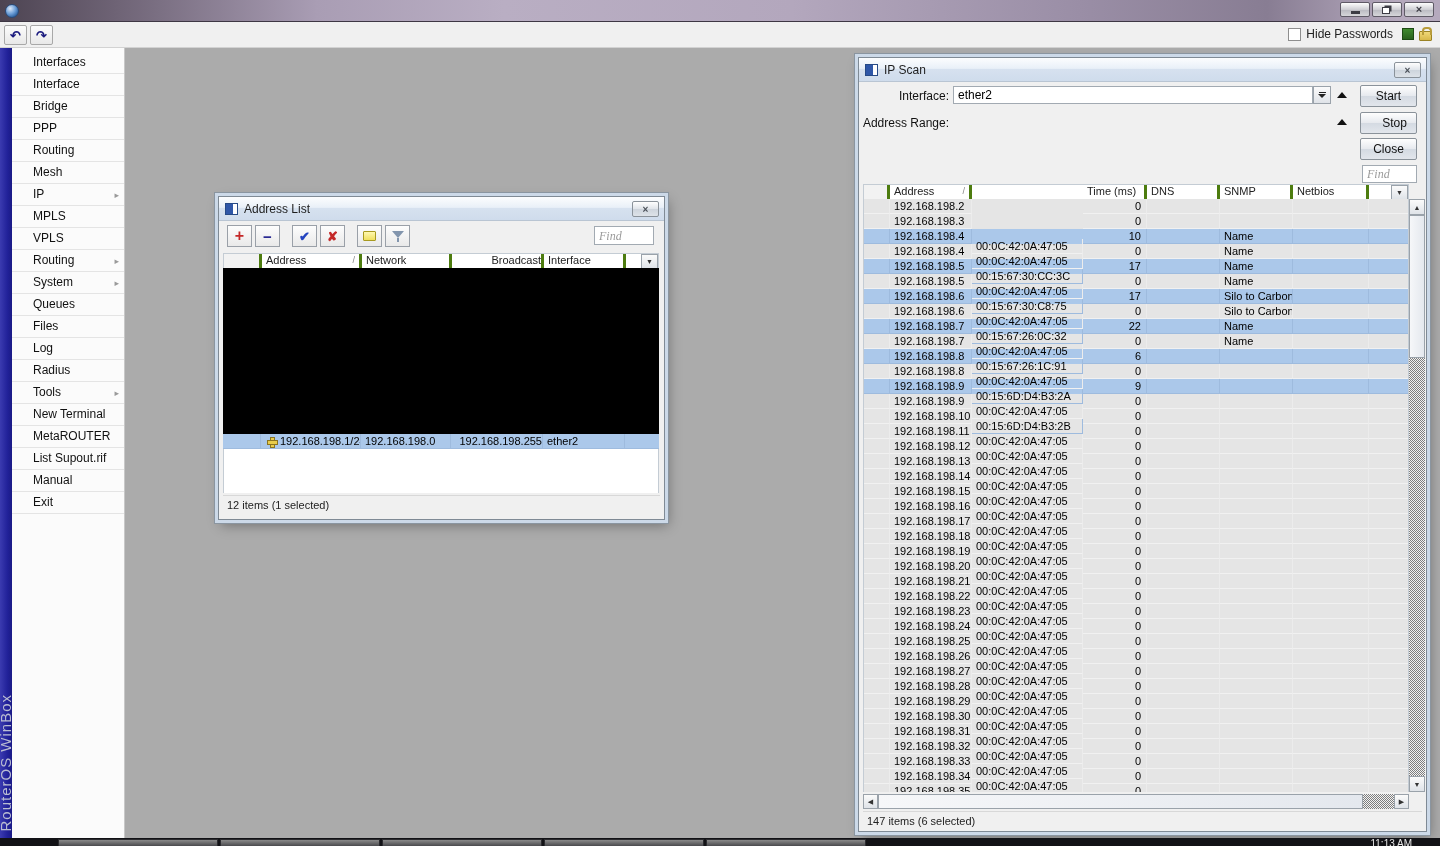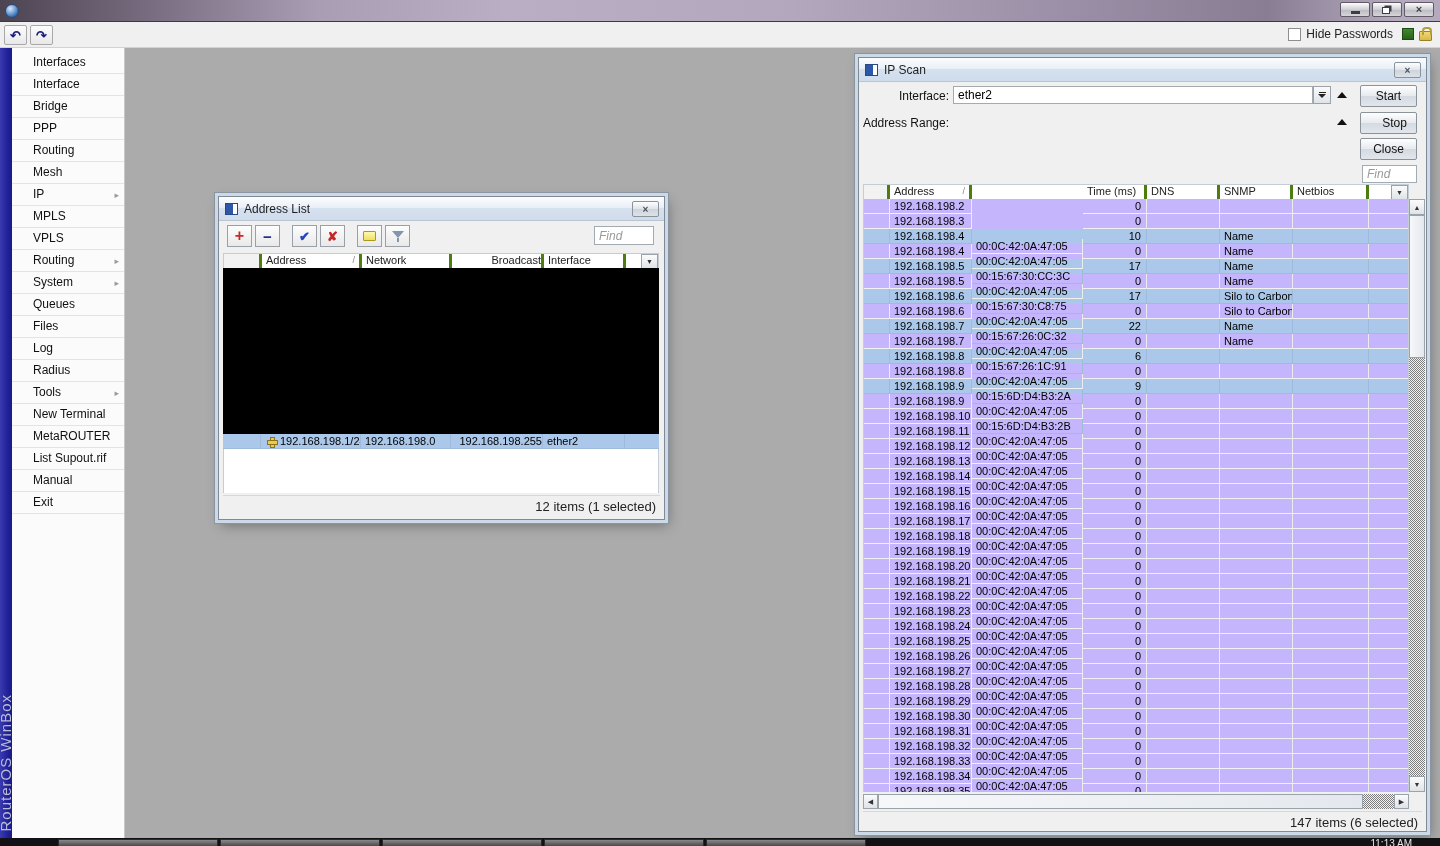--- a/index.html
+++ b/index.html
@@ -63,43 +63,43 @@
   .ic-add { color:#c42828; font-size:16px; font-weight:bold; line-height:1; }
   .ic-remove { color:#20208e; font-size:15px; font-weight:bold; line-height:1; }
   .ic-enable { color:#2444c0; font-size:13px; font-weight:bold; line-height:1; }
   .ic-disable { color:#c42828; font-size:13px; font-weight:bold; line-height:1; }
   .ic-comment { width:13px; height:10px; background:linear-gradient(#fff8b0,#f0e060); border:1px solid #a89a20; border-radius:1px; }
   .ic-funnel { display:flex; flex-direction:column; align-items:center; }
   .ic-funnel .cone { width:0; height:0; border-left:6px solid transparent; border-right:6px solid transparent; border-top:7px solid #8295ad; }
   .ic-funnel .stem { width:2px; height:4px; background:#8295ad; }
 
   .find-input { border:1px solid #a2aab2; background:#fff; font-size:11px; padding:1px 4px;
-    font-family:Liberation Sans, sans-serif; }
+    font-family:Liberation Serif, serif; }
   .find-input::placeholder { color:#9a9a9a; font-style:italic; font-size:12px; }
 
   
   .thead { display:flex; background:#fff; border:1px solid #c4ccd4; border-bottom:1px solid #c8d0d8; }
   .th { height:14px; line-height:13px; font-size:11px; color:#222; padding-left:4px; border-right:3px solid #4d7c0f; position:relative; white-space:nowrap; overflow:hidden; }
   .th .sort { position:absolute; right:4px; top:0; font-size:9px; color:#8a8a8a; }
   .hdr-drop { position:absolute; right:0; top:0; width:17px; height:15px; border:1px solid #9aa2aa;
     background:linear-gradient(#fbfbfb,#dfe3e8); font-size:7px; color:#333; display:flex; align-items:center; justify-content:center; }
-  .trow { display:flex; height:15px; background:#c4b5fd; }
+  .trow { display:flex; height:15px; background:#e5e5e5; }
   .trow.sel { background:#abc8ea; }
   .td { height:15px; line-height:14px; font-size:11px; padding-left:4px; border-right:1px solid #ececec; border-bottom:1px solid #f1f1f1;
     white-space:nowrap; overflow:hidden; }
   .trow.sel .td { border-right-color:#9ebbde; border-bottom-color:#9ebbde; }
   .td.num { text-align:right; padding-right:5px; padding-left:0; }
 
   
   .sb-btn { background:linear-gradient(#fbfbfb,#dfe3e8); border:1px solid #9aa2aa; display:flex; align-items:center; justify-content:center;
     font-size:7px; color:#333; }
   .hatch { background:repeating-conic-gradient(#7e7e7e 0% 25%, #f2f2f2 0% 50%); background-size:2px 2px; }
   .sb-thumb { background:linear-gradient(90deg,#f6f7f9,#e4e8ee); border:1px solid #9aa2aa; }
 
-  .statusbar { position:absolute; left:4px; right:4px; background:#f0f0f0; border-top:1px solid #d8d8d8; font-size:13px; color:#222; padding:3px 4px 0 4px;text-align:right; }
+  .statusbar { position:absolute; left:4px; right:4px; background:#f0f0f0; border-top:1px solid #d8d8d8; font-size:11px; color:#222; padding:3px 4px 0 4px; }
 
   
   #addr-win { left:218px; top:196px; width:447px; height:324px; }
   #addr-toolbar { position:absolute; left:8px; top:28px; display:flex; }
   #addr-toolbar .gap { width:12px; }
   #addr-toolbar .g2 { width:3px; }
   #addr-find { position:absolute; right:10px; top:29px; width:60px; height:19px; }
   #addr-header { position:absolute; left:4px; top:56px; width:436px; }
   #addr-black { position:absolute; left:4px; top:71px; width:436px; height:166px; background:#000; }
   #addr-row { position:absolute; left:4px; top:237px; width:436px; }

